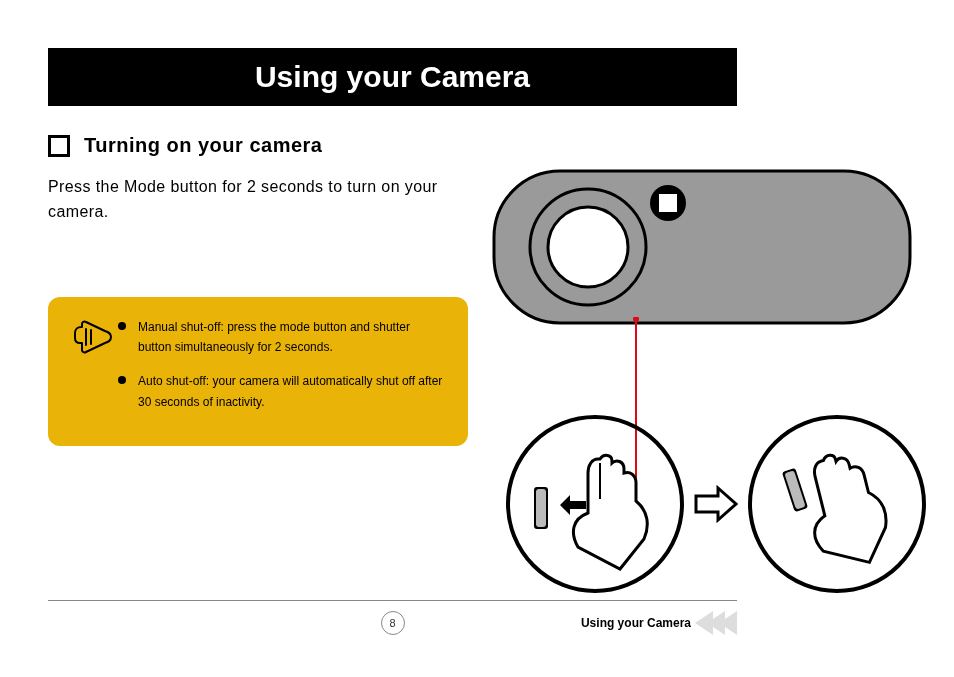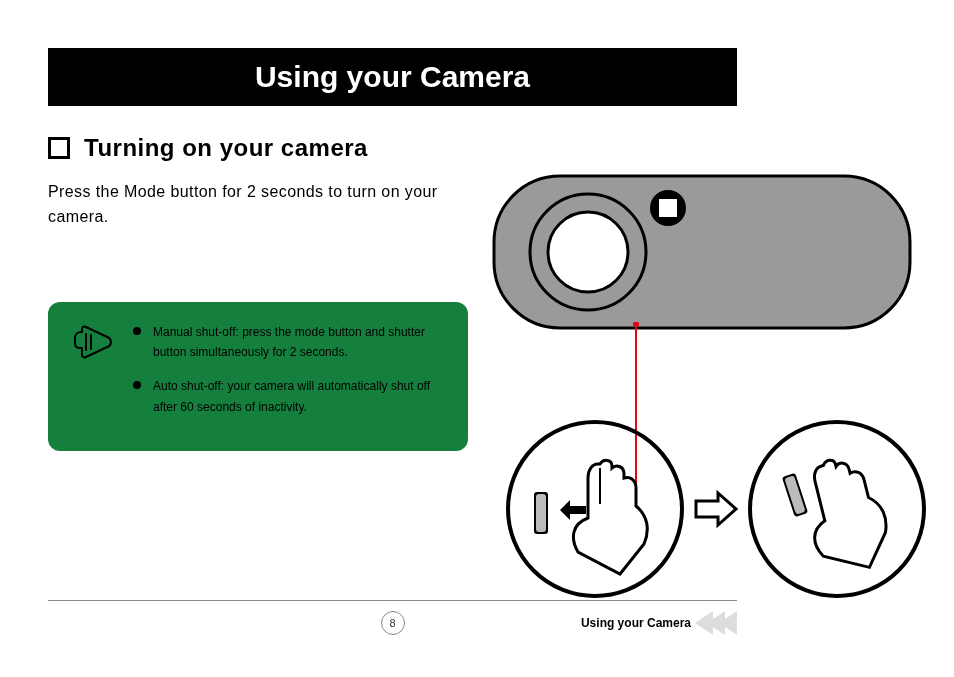--- a/index.html
+++ b/index.html
@@ -1,24 +1,24 @@
 <!DOCTYPE html>
 <html><head>
 <meta charset="utf-8">
 <style>
   html,body{margin:0;padding:0;font-family:Arial,Helvetica,sans-serif;background:#fff;color:#000}
   .page{width:785px;height:677px;position:relative;box-sizing:border-box;padding:48px 48px 0 48px}
   .banner{background:#000;color:#fff;text-align:center;font-size:30px;font-weight:bold;padding:12px 0;margin-bottom:28px}
   .section-row{display:flex;align-items:center;gap:14px;margin-bottom:18px}
   .section-marker{width:22px;height:22px;border:3px solid #000;box-sizing:border-box}
-  .section-title{font-size:24px;font-weight:bold;letter-spacing:.5px}
+  .section-title{font-size:20px;font-weight:bold;letter-spacing:.5px}
   .content{display:flex;gap:24px}
   .left{flex:0 0 420px}
   .para{font-size:16px;line-height:1.55;letter-spacing:.4px;margin-bottom:72px}
-  .note{background:#15803d;border-radius:12px;padding:20px 22px;display:flex;gap:17px}
+  .note{background:#eab308;border-radius:12px;padding:20px 22px;display:flex;gap:2px}
   .hand{flex:0 0 46px;display:flex;align-items:flex-start;justify-content:center;padding-top:2px}
   .note-list{list-style:none;margin:0;padding:0;font-size:12px;line-height:1.7}
   .note-list li{position:relative;padding-left:20px;margin-bottom:14px}
   .note-list li::before{content:"";position:absolute;left:0;top:5px;width:8px;height:8px;background:#000;border-radius:50%}
   .right{flex:1;position:relative}
   .camera{position:absolute;top:-6px;left:0;width:420px;height:156px}
   .arrow-line{position:absolute;top:142px;left:124px}
   .steps{position:absolute;top:240px;left:14px;display:flex;align-items:center;gap:10px}
   .circle-step{width:170px;height:170px;border:4px solid #000;border-radius:50%;display:flex;align-items:center;justify-content:center;position:relative;overflow:hidden}
   .step-arrow{width:44px;display:flex;align-items:center;justify-content:center}
@@ -49,21 +49,21 @@
           <svg width="44" height="36" viewBox="0 0 44 36">
             <g fill="none" stroke="#000" stroke-width="2" stroke-linejoin="round" stroke-linecap="round">
               <path d="M4 14 C4 10 7 8 10 8 L11 8 L11 5 C11 3 13 2 15 3 L34 12 C37 13 40 14 40 18 C40 22 37 23 34 24 L15 33 C13 34 11 33 11 31 L11 24 L9 24 C6 24 4 22 4 19 Z"></path>
               <line x1="15" y1="10" x2="15" y2="26"></line>
               <line x1="20" y1="11" x2="20" y2="25"></line>
             </g>
           </svg>
         </div>
         <ul class="note-list">
           <li>Manual shut-off: press the mode button and shutter button simultaneously for 2 seconds.</li>
-          <li>Auto shut-off: your camera will automatically shut off after 60 seconds of inactivity.</li>
+          <li>Auto shut-off: your camera will automatically shut off after 30 seconds of inactivity.</li>
         </ul>
       </div>
     </div>
 
     <div class="right">
 
       <svg class="camera" viewBox="0 0 420 156">
         <rect x="2" y="2" width="416" height="152" rx="66" ry="66" fill="#9a9a9a" stroke="#000" stroke-width="3"></rect>
         <circle cx="96" cy="78" r="58" fill="#9a9a9a" stroke="#000" stroke-width="3"></circle>
         <circle cx="96" cy="78" r="40" fill="#fff" stroke="#000" stroke-width="3"></circle>

